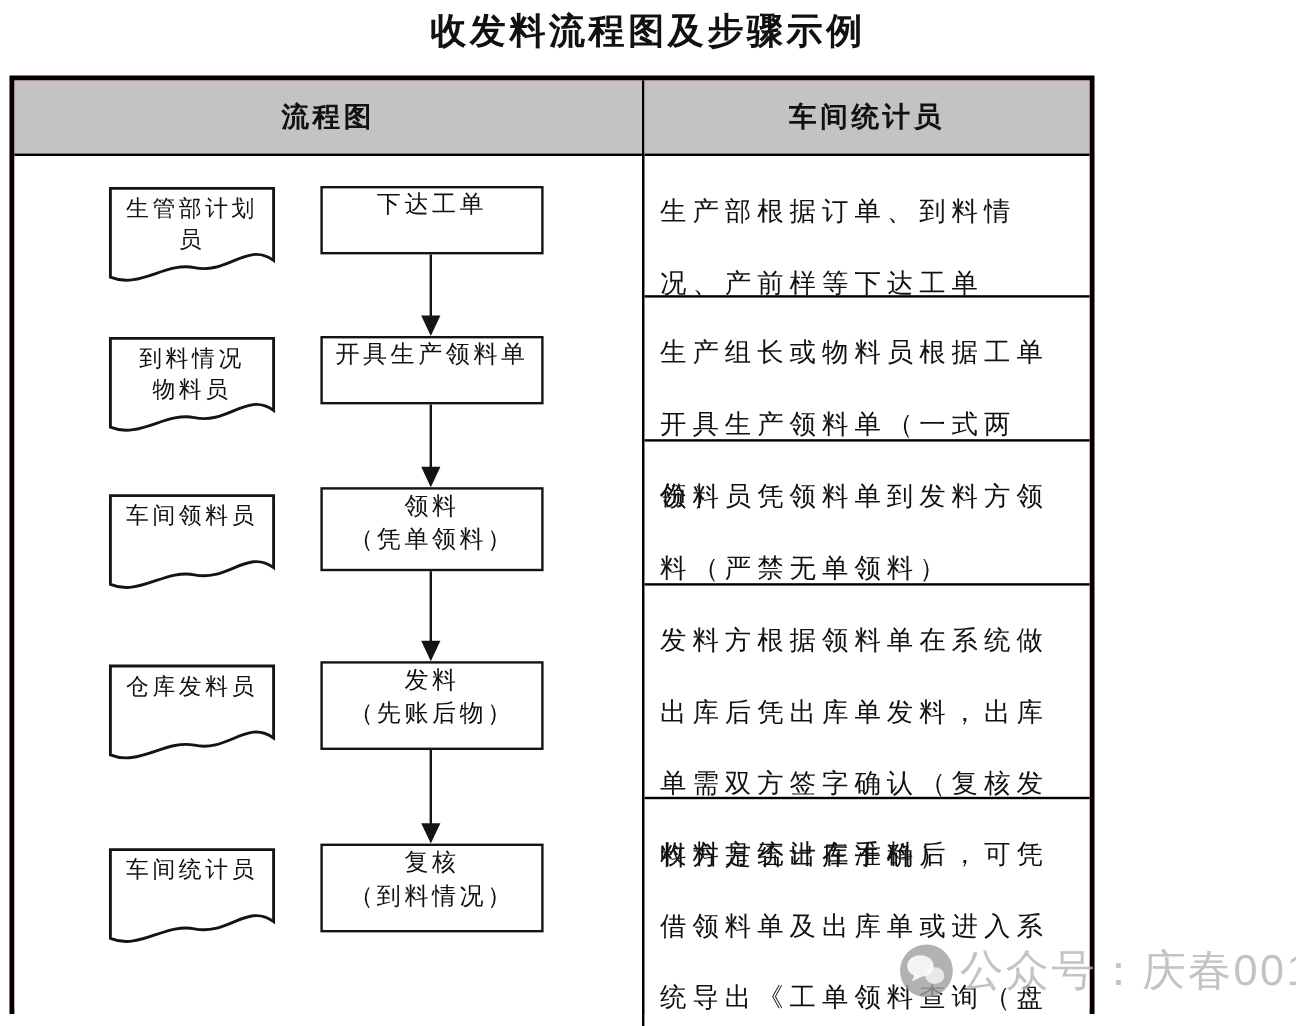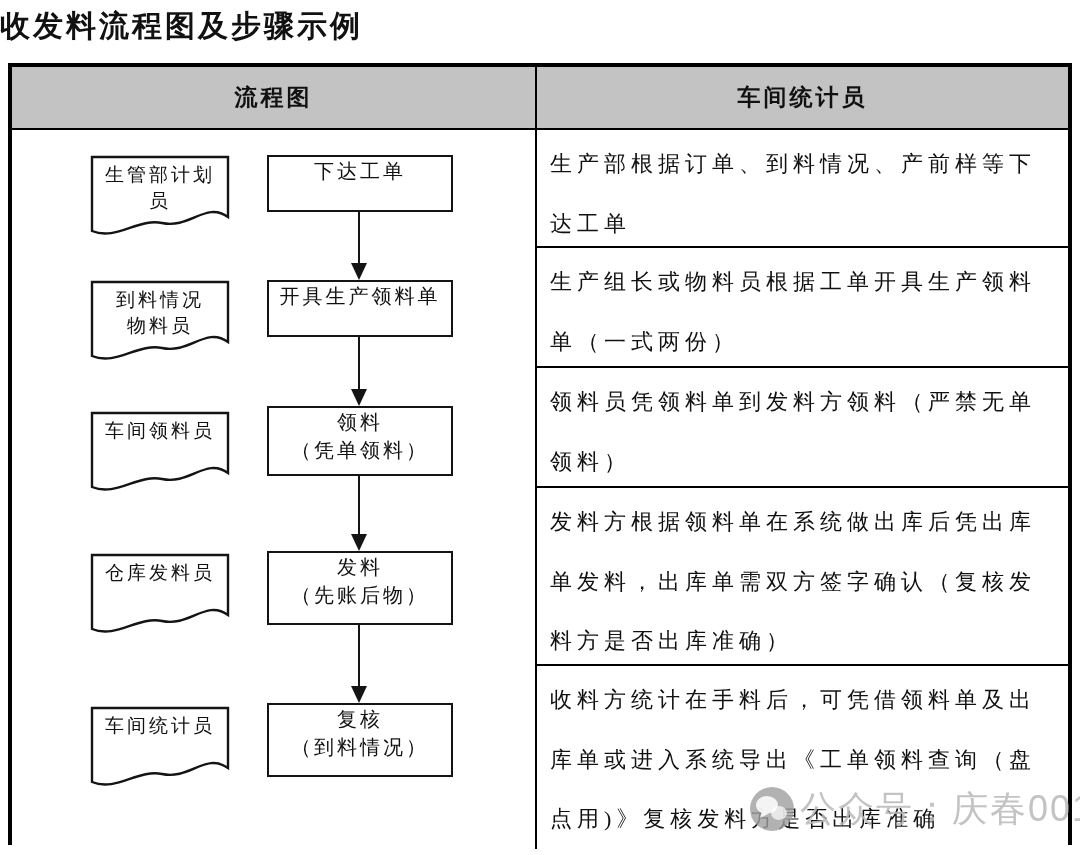--- a/index.html
+++ b/index.html
@@ -7,25 +7,25 @@
     --border:#000000;
     --watermark:#b9b9b9;
   }
   *{box-sizing:border-box;}
   html,body{margin:0;padding:0;background:#fff;}
   .page{
     position:relative;width:1080px;height:855px;background:#fff;overflow:hidden;
     font-family:"Liberation Serif", serif;color:#111;
   }
   .page-title{
-    position:absolute;top:6px;left:0;width:100%;
+    position:absolute;top:6px;left:0;width:100%;text-align:center;
     font-size:30px;font-weight:bold;letter-spacing:3px;
   }
   .doc-table{
-    position:absolute;left:8px;top:63px;width:1064px;height:782px;
+    position:absolute;left:8px;top:63px;width:904px;height:782px;
     border:4px solid var(--border);background:#ef4444;
     display:grid;grid-template-columns:525px 1fr;grid-template-rows:63px 1fr;
   }
   .th{
     background:var(--header-bg);border-bottom:2px solid var(--border);
     display:flex;align-items:center;justify-content:center;
     font-size:23px;font-weight:bold;letter-spacing:3px;
   }
   .th-left{border-right:2px solid var(--border);}
   
@@ -49,21 +49,21 @@
   }
   .flow-arrow .head{
     position:absolute;left:0;bottom:0;width:0;height:0;
     border-left:8px solid transparent;border-right:8px solid transparent;
     border-top:17px solid #141414;
   }
   
   .cell-steps{display:flex;flex-direction:column;background:#fff;}
   .step-row{
     border-bottom:2px solid var(--border);
-    padding:4px 26px 0 13px;
+    padding:16px 26px 0 13px;
     font-size:22px;letter-spacing:5px;line-height:59.5px;
   }
   .step-row:nth-child(1){height:118px;}
   .step-row:nth-child(2){height:120px;}
   .step-row:nth-child(3){height:120px;}
   .step-row:nth-child(4){height:178px;}
   .step-row:nth-child(5){flex:1;border-bottom:none;}
   
   .watermark{
     position:absolute;left:748px;top:784px;height:50px;

